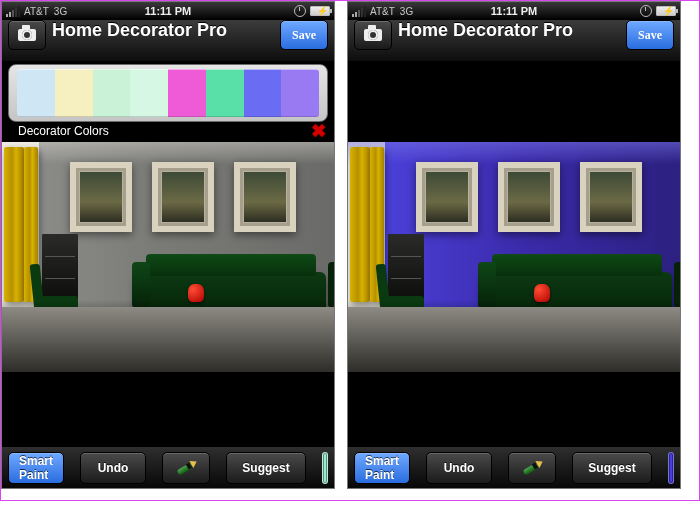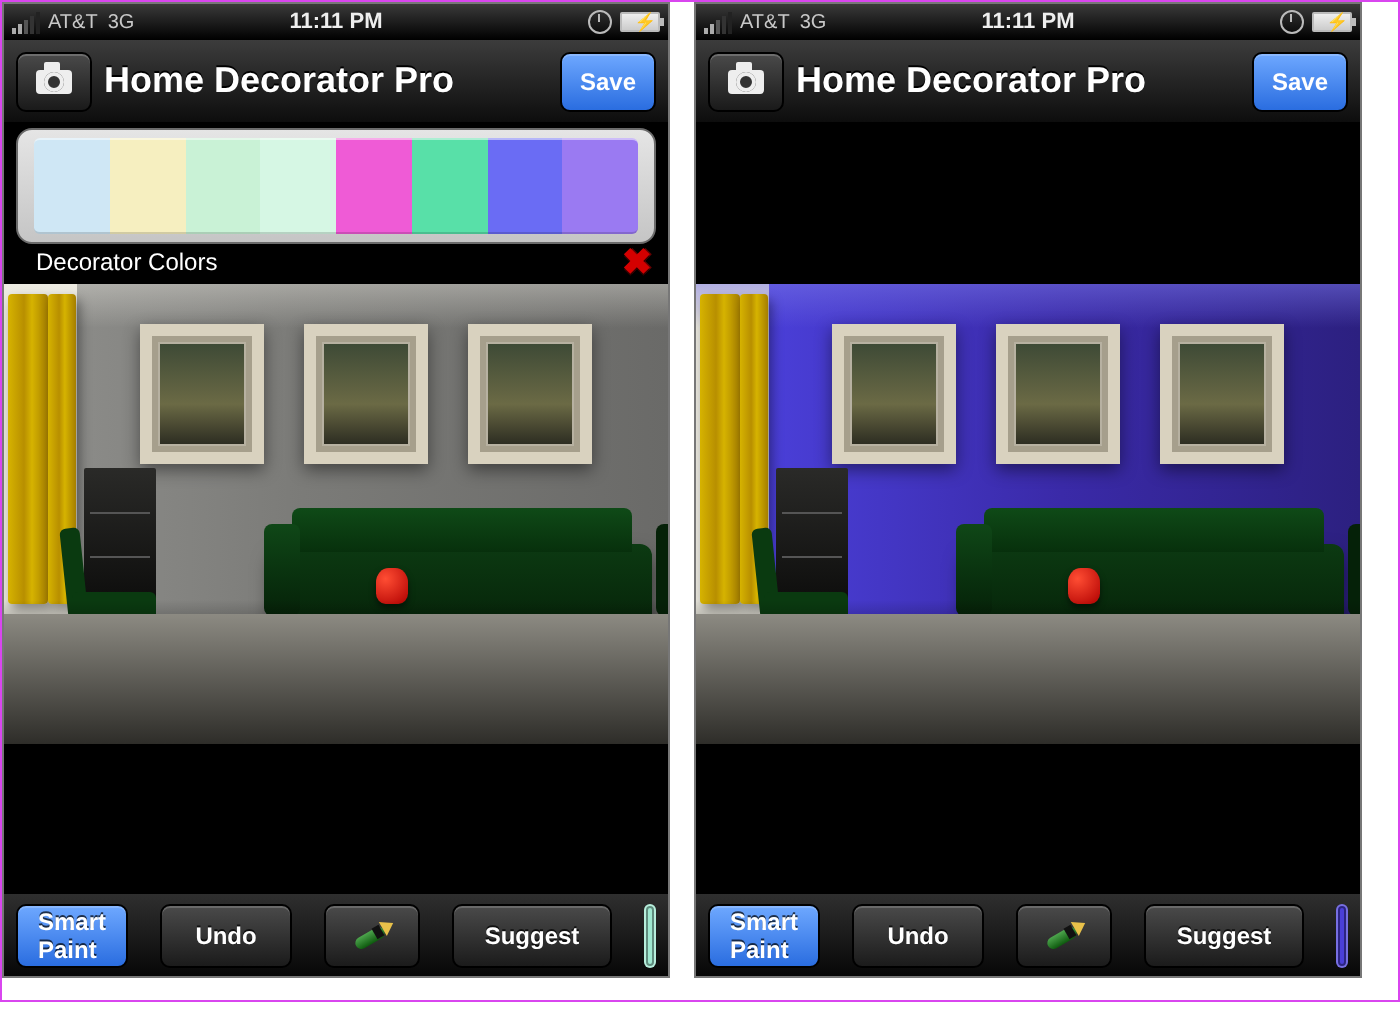--- a/index.html
+++ b/index.html
@@ -93,21 +93,20 @@
   .batt .bolt {
     position:absolute; left:6px; top:-1px; color:#555; font-size:9px;
   }
 
   
   .navbar {
     height: 42px;
     background: linear-gradient(#3c3c3c,#0d0d0d);
     border-bottom: 1px solid #000;
     display: flex;
-    align-items: center;
     padding: 0 6px;
     gap: 6px;
     box-sizing: border-box;
   }
   .nav-btn {
     background: linear-gradient(#4a4a4a,#1a1a1a);
     border: 1px solid #000;
     border-radius: 5px;
     box-shadow: inset 0 1px 0 rgba(255,255,255,.2);
     color: #fff;
@@ -116,20 +115,21 @@
     height: 28px;
     display: flex;
     align-items: center;
     justify-content: center;
     cursor: pointer;
   }
   .nav-btn.camera { width: 36px; }
   .nav-btn.save {
     background: linear-gradient(#6ea8ff,#2a6de0);
     width: 46px;
+    font-family: Liberation Serif, serif;
   }
   .nav-title {
     flex: 1;
     color: #fff;
     font-weight: 700;
     font-size: 18px;
     text-shadow: 0 -1px 0 #000;
     white-space: nowrap;
   }
   .camera-icon {

